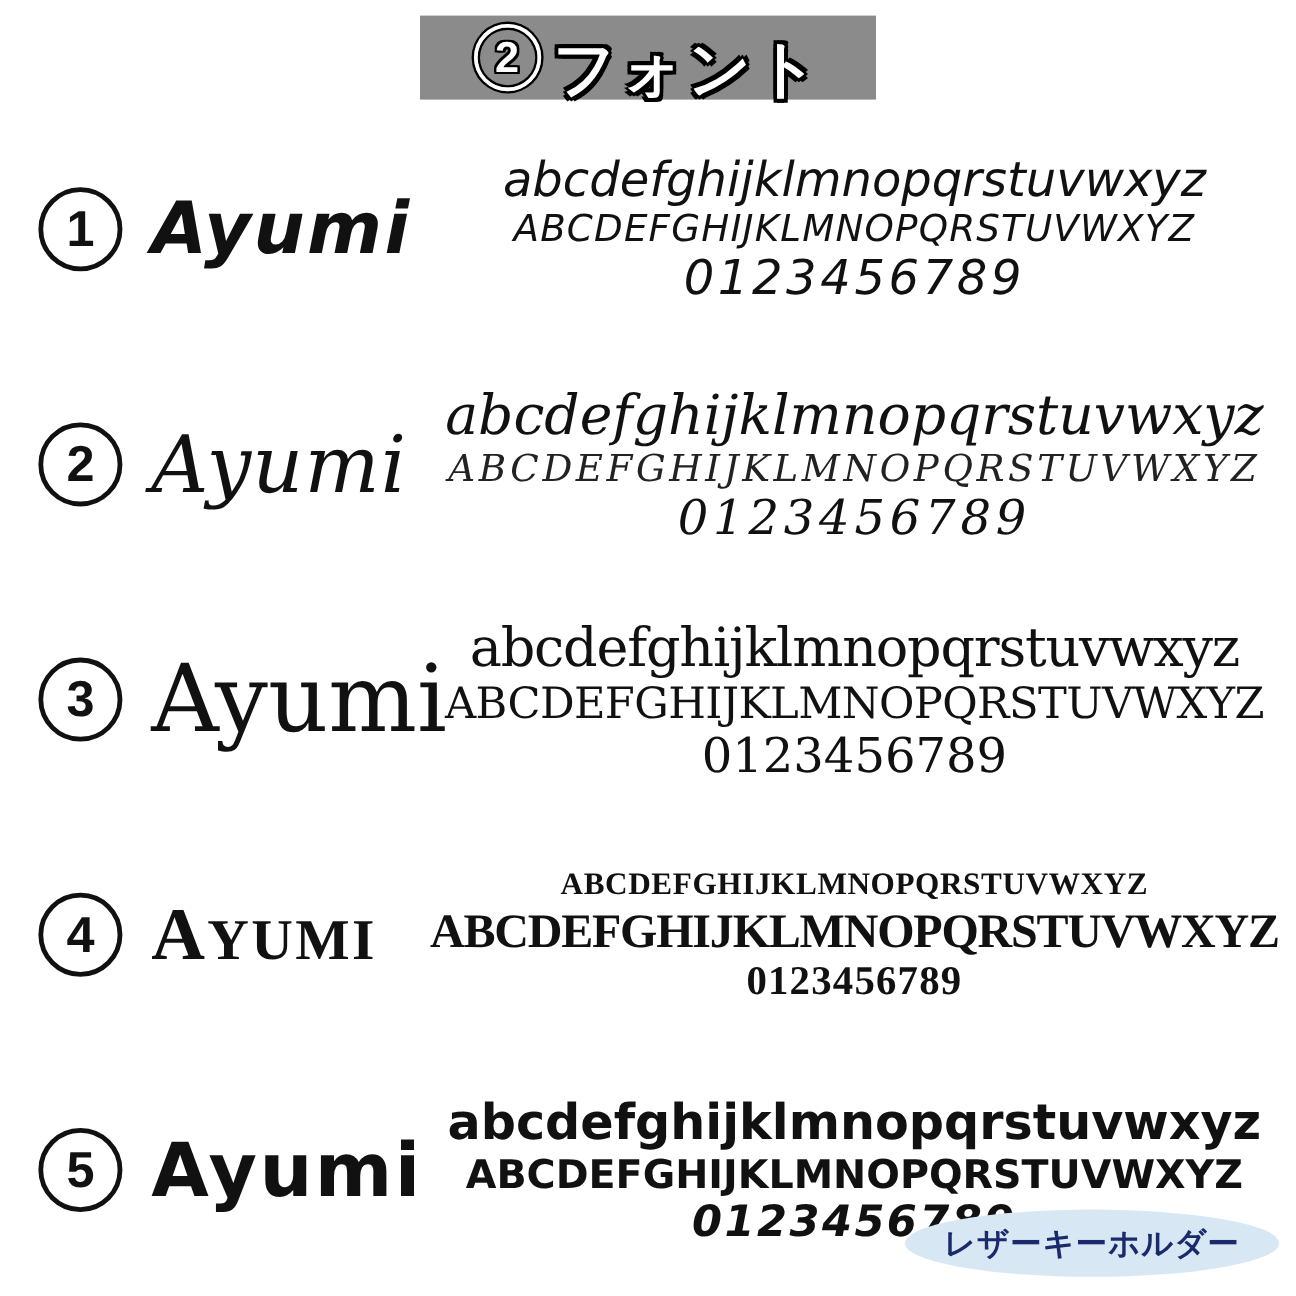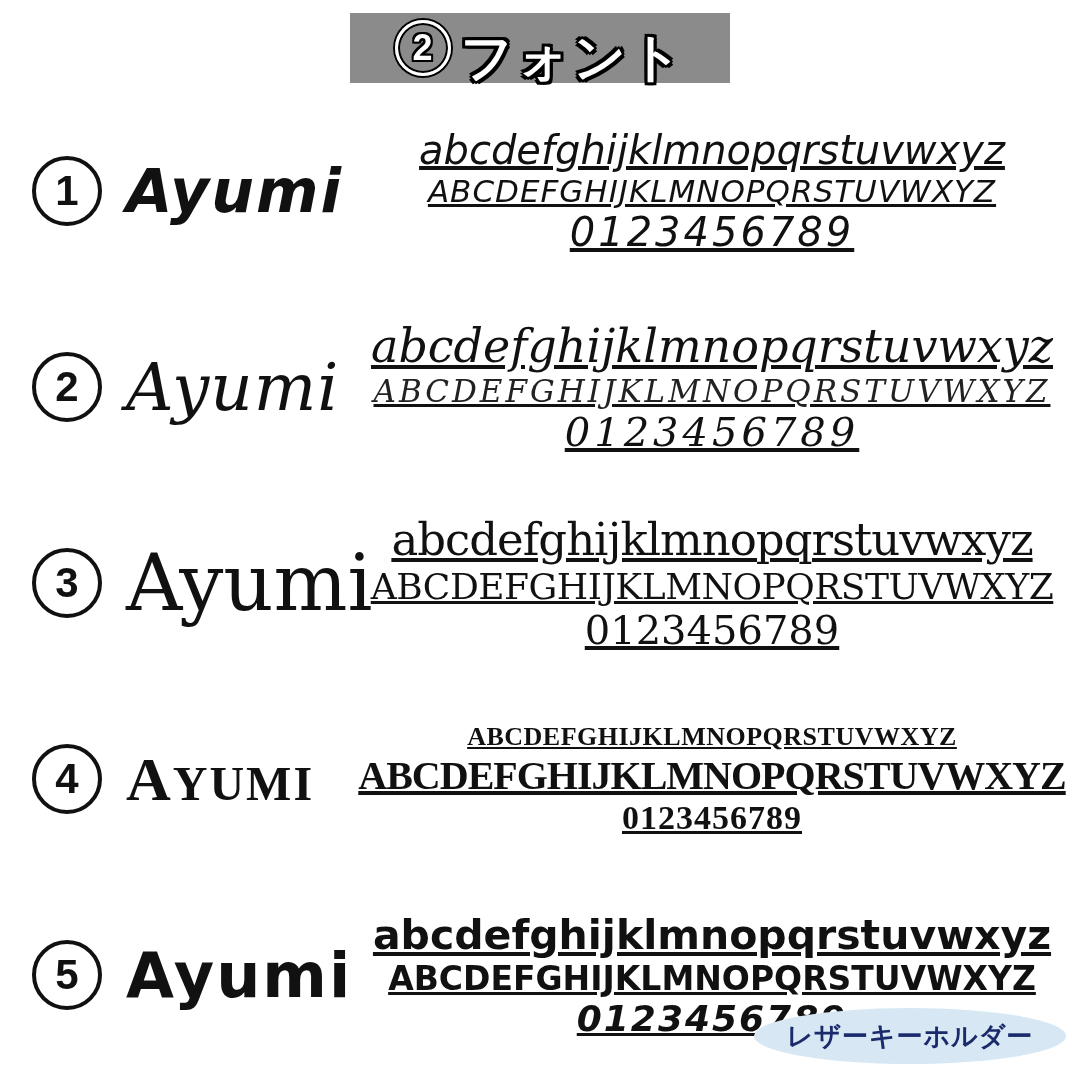--- a/index.html
+++ b/index.html
@@ -49,21 +49,21 @@
     padding-left: 32px; box-sizing: border-box;
   }
   .num-circle {
     width: 62px; height: 62px; flex-shrink: 0;
     border: 4px solid #111;
     border-radius: 50%;
     display: inline-flex; align-items: center; justify-content: center;
     font: 700 42px "Liberation Sans", sans-serif;
     color: #111;
   }
-  .right { flex: 1; text-align: center; padding-right: 14px; text-decoration: underline; }
+  .right { flex: 1; text-align: center; padding-right: 14px; }
   .alpha { line-height: 1.12; white-space: nowrap; }
 
   
   .s1 { font: italic 600 60px "DejaVu Sans", sans-serif; letter-spacing: 2px; }
   .l1 { font: italic 500 40px "DejaVu Sans", sans-serif; }
   .u1 { font: italic 500 31px "DejaVu Sans", sans-serif; letter-spacing: 1px; }
   .d1 { font: italic 500 40px "DejaVu Sans", sans-serif; letter-spacing: 3px; }
 
   
   .s2 { font: italic 400 66px "DejaVu Serif", serif; letter-spacing: 1px; }

